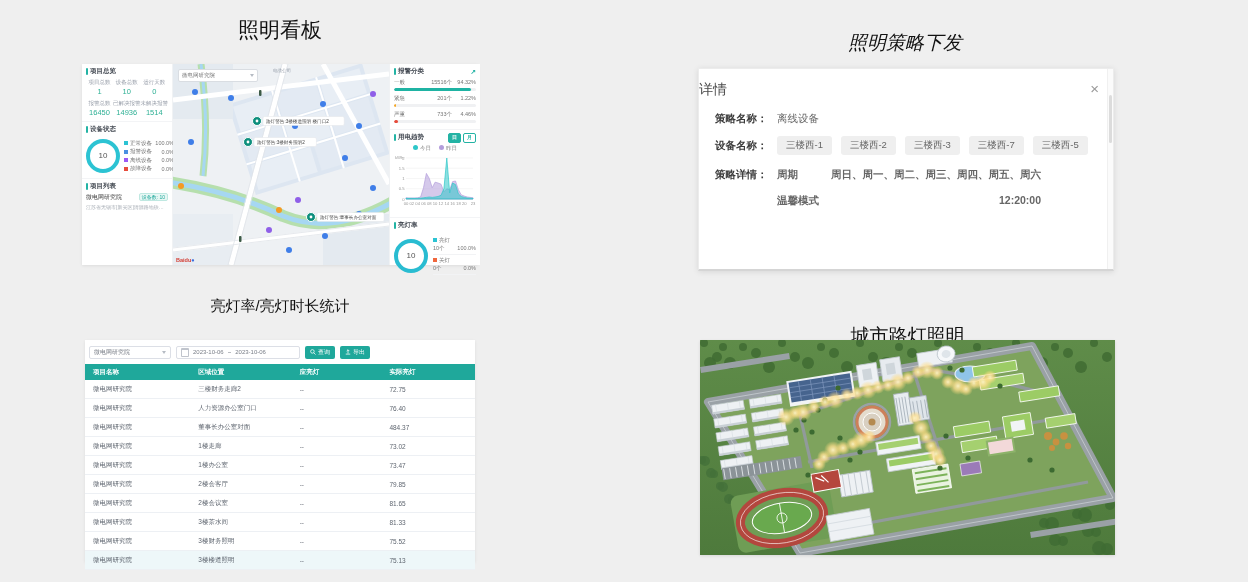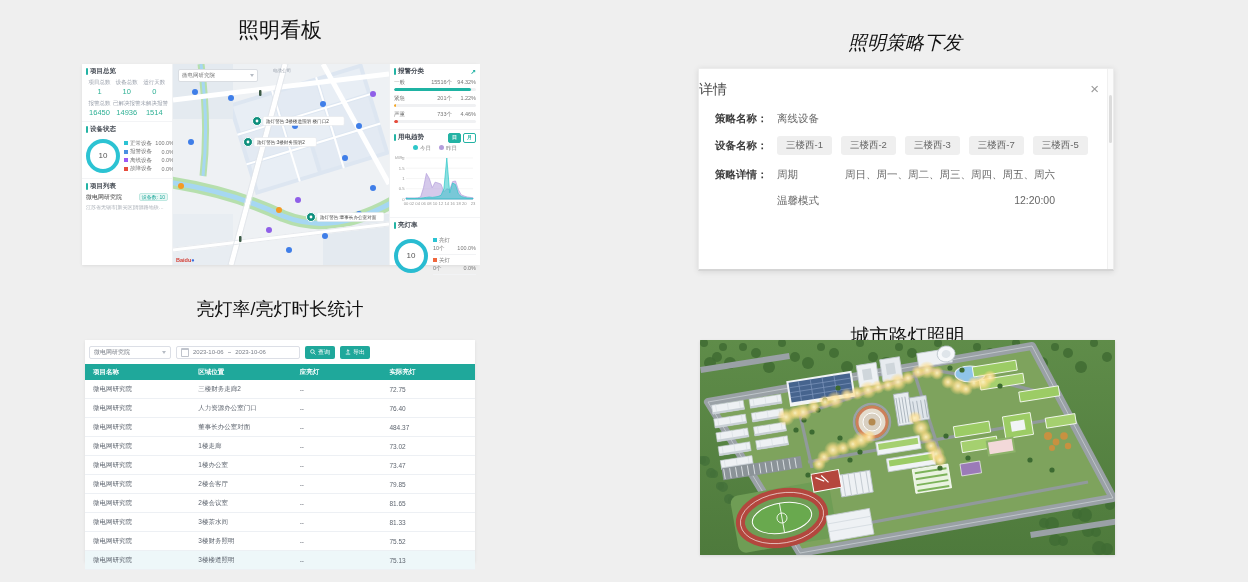--- a/index.html
+++ b/index.html
@@ -62,21 +62,21 @@
   .dialog{left:698px;top:68px;width:414px;height:200px;box-shadow:0 1px 6px rgba(0,0,0,.10);
           border:1px solid #ececec;border-bottom:2px solid #d5d5d5;}
   .dlg-head{display:flex;justify-content:space-between;align-items:flex-start;padding:12px 14px 0 0;text-align:right;}
   .dlg-title{font-size:14px;color:#4a4a4a;}
   .dlg-close{font-size:15px;color:#9a9a9a;line-height:1;cursor:default;}
   .dlg-row{display:flex;align-items:flex-start;padding:0 16px;margin-top:13px;font-size:10.5px;}
   .dlg-lab{width:62px;font-weight:bold;color:#3a3a3a;flex:none;}
   .dlg-val{color:#666;}
   .tags{display:flex;gap:9px;flex-wrap:wrap;margin-top:-3px;}
   .tag{background:#efefef;border-radius:3px;padding:3px 9px;font-size:9.5px;color:#666;}
-  .detail-box{flex:1;margin-right:42px;}
+  .detail-box{flex:1;margin-right:56px;font-weight:bold;}
   .d-row{display:flex;justify-content:space-between;color:#666;margin-bottom:12px;}
   .dlg-scroll{position:absolute;right:0;top:0;width:5px;height:100%;background:#fbfbfb;border-left:1px solid #f0f0f0;}
   .dlg-thumb{position:absolute;right:1px;top:26px;width:3px;height:48px;border-radius:2px;background:#dcdcdc;}
   
   .tblpanel{left:85px;top:340px;width:390px;height:222px;box-shadow:0 1px 3px rgba(0,0,0,.08);padding:0;}
   .toolbar{display:flex;align-items:center;gap:5px;padding:4px 4px 4px 4px;height:16px;}
   .ctrl{height:13px;border:1px solid #dcdfe6;border-radius:2px;background:#fff;display:flex;align-items:center;
         font-size:6px;color:#7a7f88;padding:0 4px;box-sizing:border-box;}
   .ctrl.select{width:82px;justify-content:space-between;}
   .ctrl.date{width:124px;gap:4px;}
@@ -91,21 +91,21 @@
   .trow:last-child{background:#eef7f9;}
   
   .city{left:700px;top:340px;width:415px;height:215px;overflow:hidden;box-shadow:0 1px 3px rgba(0,0,0,.1);}
   svg text{font-family:"Liberation Sans",sans-serif;}
 </style>
 </head>
 <body>
 
 <div class="quad-title" style="left:82px;top:16px;width:396px;font-size:21px;">照明看板</div>
 <div class="quad-title" style="left:698px;top:30px;width:414px;font-size:19px;font-style:italic;">照明策略下发</div>
-<div class="quad-title" style="left:85px;top:297px;width:390px;font-size:18px;">亮灯率/亮灯时长统计</div>
+<div class="quad-title" style="left:85px;top:297px;width:390px;font-size:15px;">亮灯率/亮灯时长统计</div>
 <div class="quad-title" style="left:700px;top:323px;width:415px;font-size:19px;">城市路灯照明</div>
 
 <div class="panel dash">
 
   <div class="col left">
     <div class="sec">
       <div class="sec-h">
         <span class="tick"></span>
         <span>项目总览</span>
       </div>

